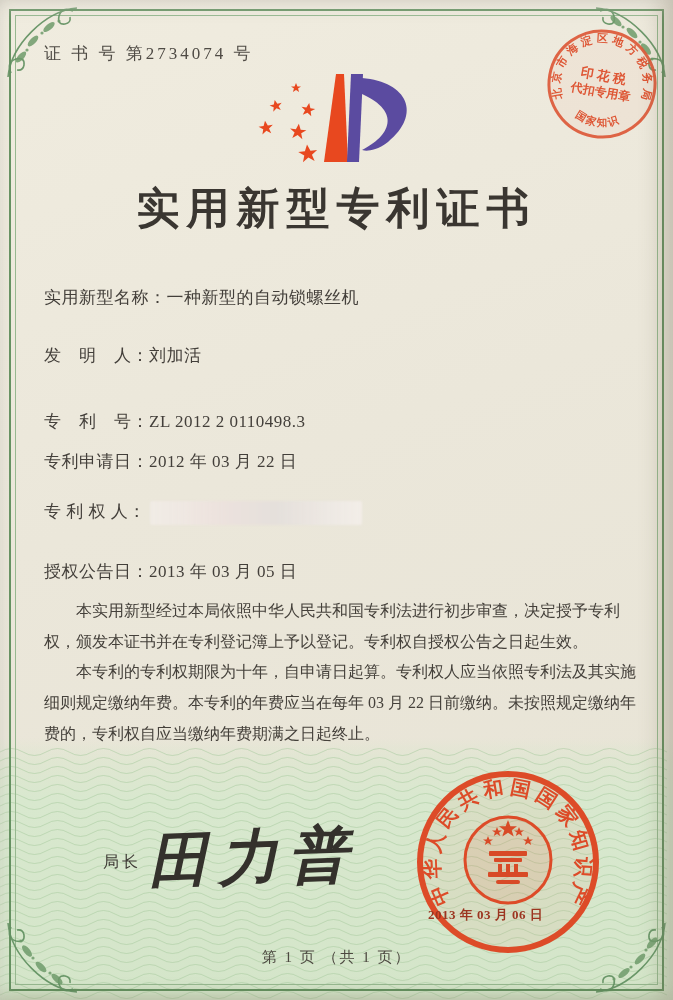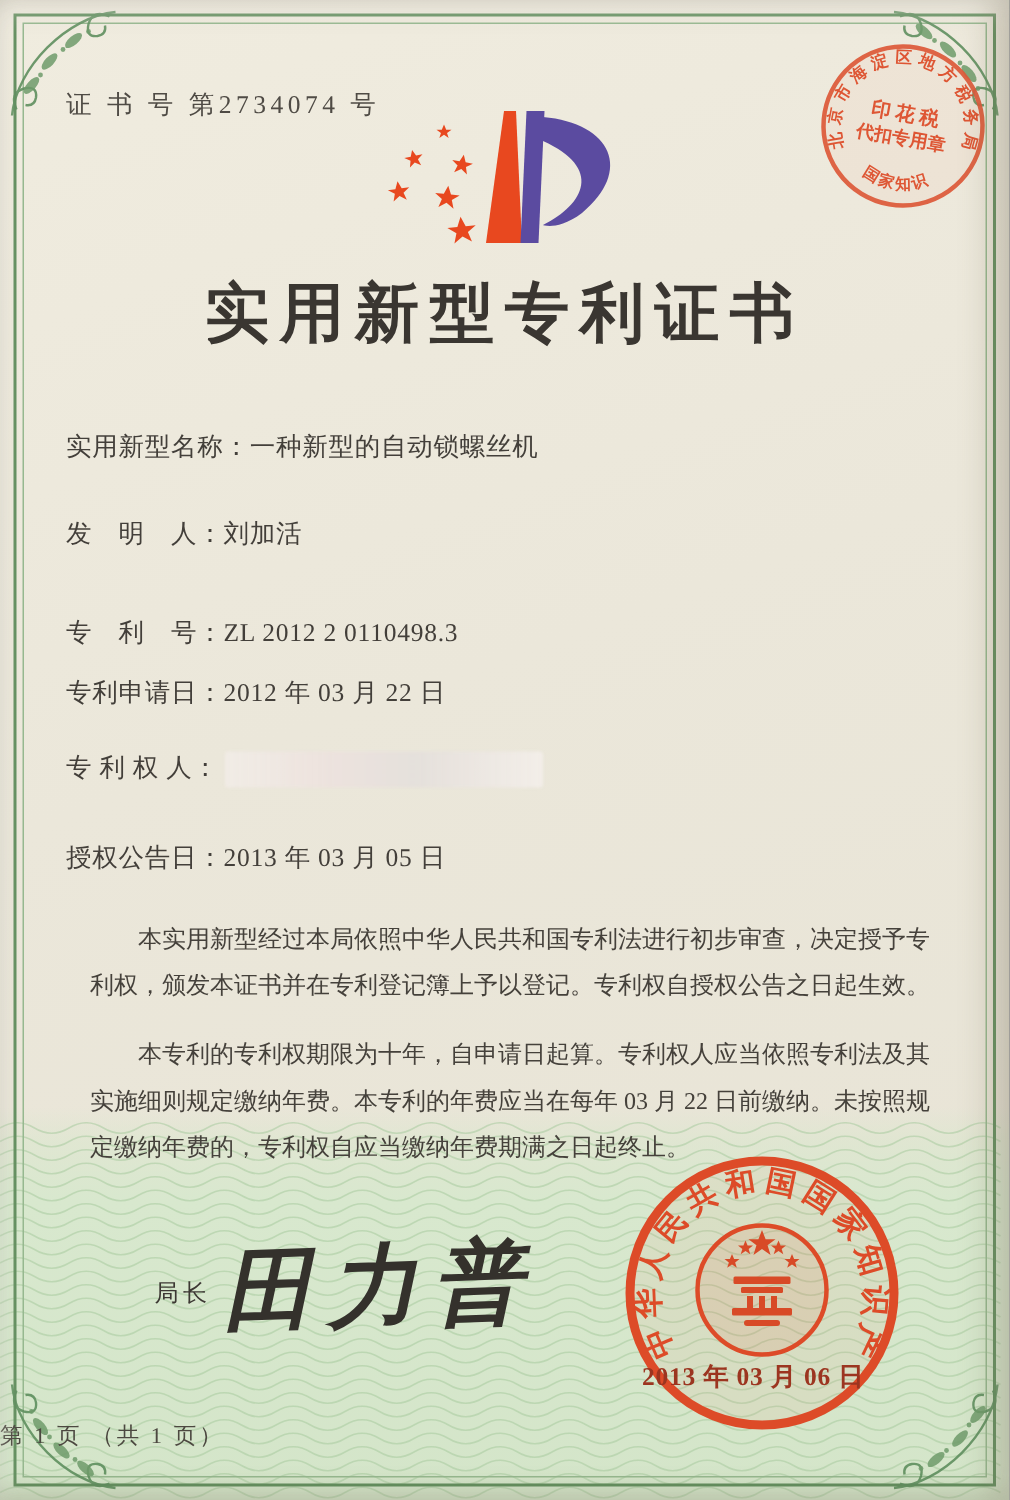--- a/index.html
+++ b/index.html
@@ -14,40 +14,40 @@
   .waves{position:absolute;left:0;top:748px;width:673px;height:252px;}
   
   .frame-outer{position:absolute;inset:9px;border:2px solid #63905f;pointer-events:none;}
   .frame-inner{position:absolute;inset:15px;border:1px solid #96b88f;pointer-events:none;}
   .flourish{position:absolute;width:78px;height:78px;}
   .fl-tl{left:3px;top:3px;}
   .fl-tr{right:3px;top:3px;transform:rotate(90deg);}
   .fl-br{right:3px;bottom:3px;transform:rotate(180deg);}
   .fl-bl{left:3px;bottom:3px;transform:rotate(270deg);}
   
-  .cert-no{position:absolute;left:44px;top:58px;font-size:17px;letter-spacing:3px;color:#4f4b45;}
+  .cert-no{position:absolute;left:44px;top:42px;font-size:17px;letter-spacing:3px;color:#4f4b45;}
   .logo{position:absolute;left:250px;top:66px;}
   .title{position:absolute;left:0;top:180px;width:100%;text-align:center;
     font-size:43px;font-weight:bold;letter-spacing:7px;color:#3a3631;}
   
   .field{position:absolute;left:44px;font-size:17px;letter-spacing:.5px;white-space:nowrap;}
   .f0{top:286px}.f1{top:344px}.f2{top:410px}.f3{top:450px}.f4{top:500px}.f5{top:560px}
   .redact{display:inline-block;vertical-align:middle;width:212px;height:24px;margin-left:4px;
     background:linear-gradient(90deg,rgba(241,236,230,.95),rgba(236,225,221,.9) 35%,rgba(228,223,219,.9) 60%,rgba(243,238,233,.95));
     filter:blur(1.2px);border-radius:2px;}
   
   .paras{position:absolute;left:44px;top:596px;width:594px;font-size:16px;line-height:1.92;color:#45413b;}
-  .paras p{margin:16px;text-indent:2em;}
+  .paras p{margin:0;text-indent:2em;}
   
   .director{position:absolute;left:103px;top:852px;font-size:16px;letter-spacing:3px;color:#3c3833;}
   .signature{position:absolute;left:148px;top:818px;font-size:60px;font-style:italic;font-weight:bold;
     letter-spacing:10px;color:#34312c;transform:rotate(-2deg);}
   .seal{position:absolute;left:412px;top:766px;}
-  .seal-date{position:absolute;left:428px;top:906px;font-size:17px;font-weight:bold;color:#9c3520;letter-spacing:.5px;}
-  .footer{position:absolute;left:0;top:948px;width:100%;text-align:left;font-size:15px;letter-spacing:2px;color:#4c4840;}
+  .seal-date{position:absolute;left:428px;top:906px;font-size:13px;font-weight:bold;color:#9c3520;letter-spacing:.5px;}
+  .footer{position:absolute;left:0;top:948px;width:100%;text-align:center;font-size:15px;letter-spacing:2px;color:#4c4840;}
   .tax-stamp{position:absolute;left:538px;top:20px;opacity:.93;}
   .vignette{position:absolute;inset:0;pointer-events:none;
     box-shadow:inset -12px 0 22px rgba(108,96,72,.28), inset 0 -5px 14px rgba(108,110,80,.12), inset 0 8px 16px rgba(255,255,255,.35);}
   .seal-text{font-family:"Liberation Serif","DejaVu Serif",serif;font-weight:bold;fill:#dd4b28;}
 </style>
 </head>
 <body>
 
 <div class="page">
 

